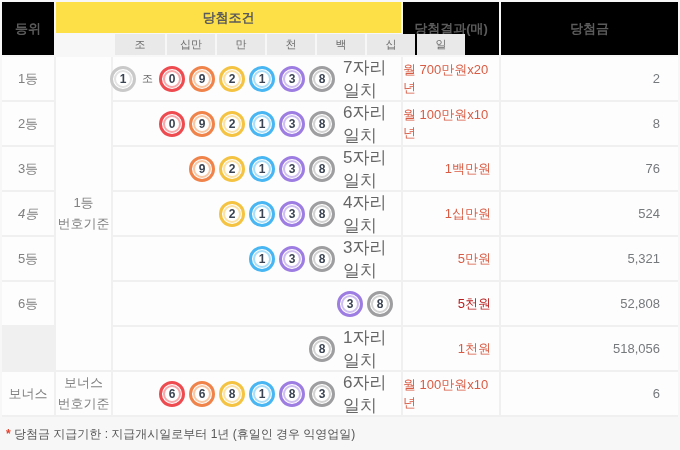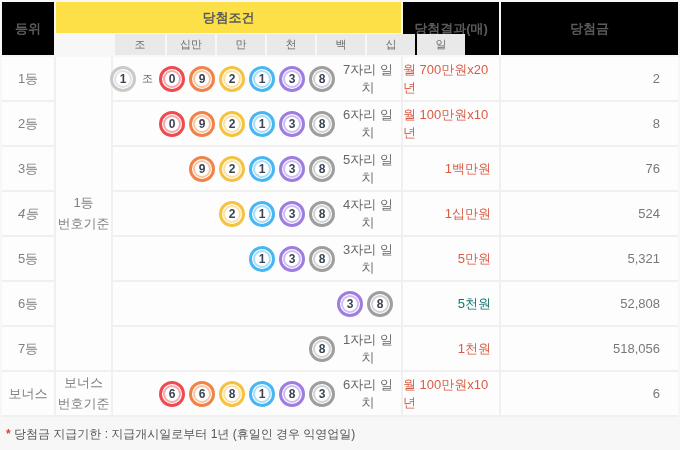--- a/index.html
+++ b/index.html
@@ -113,23 +113,23 @@
     align-items: center;
     justify-content: center;
     color: #3a4452;
     font-size: 12px;
     font-weight: 700;
   }
   .jo-label { color: #6b6b6b; font-size: 11px; margin: 0 2px; }
   .match-label {
     width: 50px;
     margin-left: 8px;
-    text-align: center;
+    text-align: left;
     color: #666;
-    font-size: 13px;
+    font-size: 17px;
     flex: 0 0 auto;
   }
   .prize-cell {
     justify-content: flex-end;
     padding-right: 8px;
     font-size: 13px;
   }
   .count-cell {
     justify-content: flex-end;
     padding-right: 18px;
@@ -294,23 +294,22 @@
       <div class="cell cond-cell" style="grid-area: 6 / 3;">
         <div class="balls">
           <span class="ball" style="border-color: rgb(157, 125, 226);">
             <span class="ball-inner" style="border-color: rgb(207, 191, 240);">3</span>
           </span>
           <span class="ball" style="border-color: rgb(158, 158, 160);">
             <span class="ball-inner" style="border-color: rgb(211, 211, 212);">8</span>
           </span>
         </div>
       </div>
-      <div class="cell prize-cell" style="grid-area: 6 / 4; color: #0f766e; text-align: right;">5천원</div>
+      <div class="cell prize-cell" style="grid-area: 6 / 4; color: #b91c1c; text-align: right;">5천원</div>
       <div class="cell count-cell" style="grid-area: 6 / 5;">52,808</div>
-      <div class="cell rank-cell" style="grid-area: 7 / 1;">7등</div>
       <div class="cell cond-cell" style="grid-area: 7 / 3;">
         <div class="balls">
           <span class="ball" style="border-color: rgb(158, 158, 160);">
             <span class="ball-inner" style="border-color: rgb(211, 211, 212);">8</span>
           </span>
         </div>
         <span class="match-label">1자리 일치</span>
       </div>
       <div class="cell prize-cell" style="grid-area: 7 / 4; color: rgb(217, 91, 67);">1천원</div>
       <div class="cell count-cell" style="grid-area: 7 / 5;">518,056</div>

